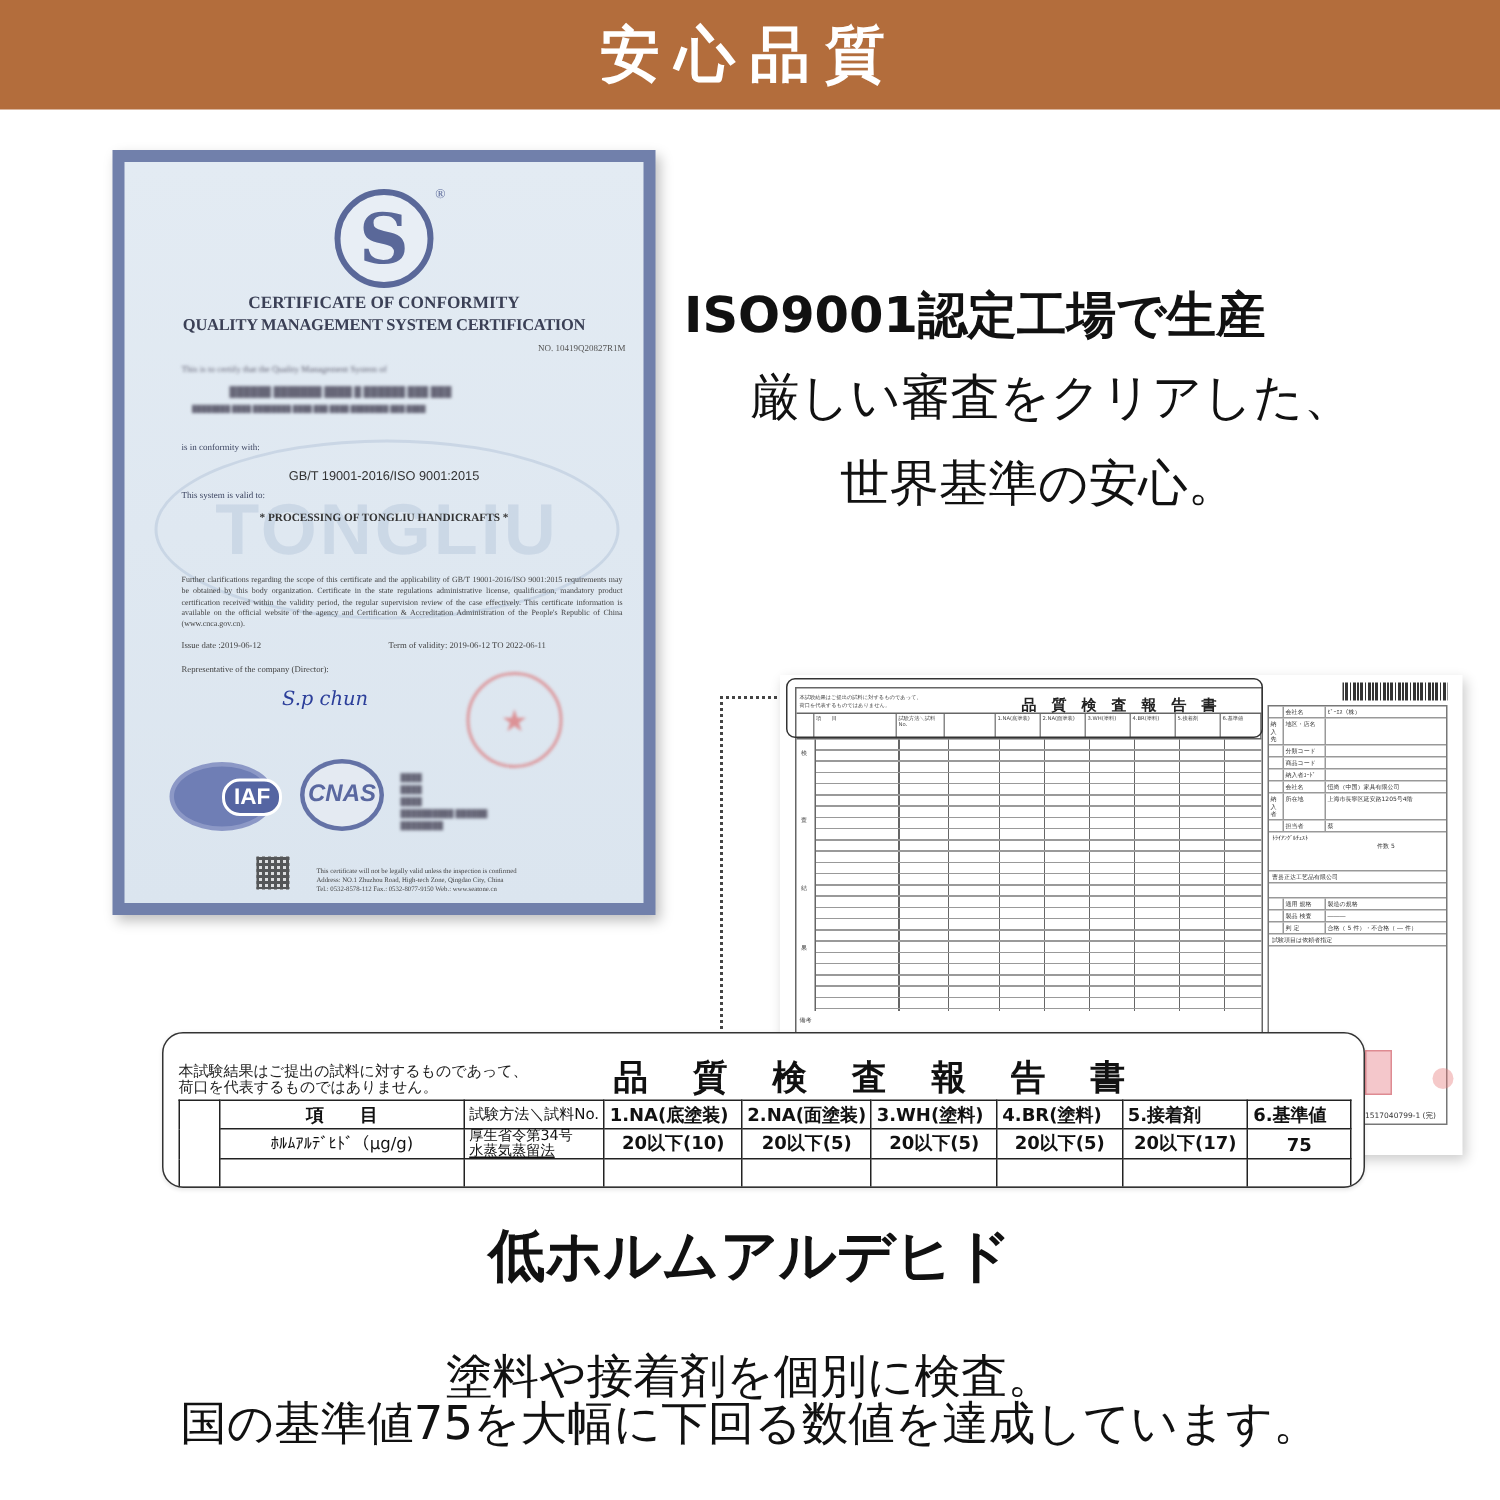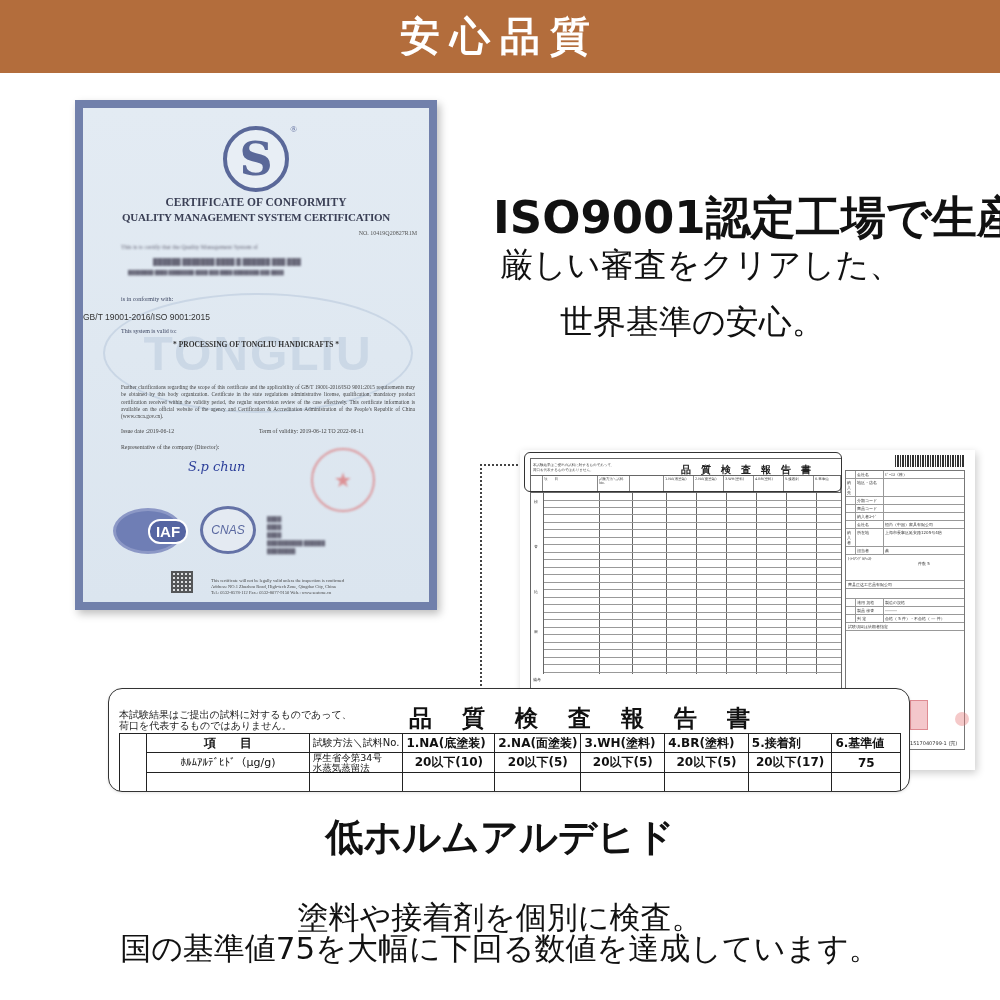--- a/index.html
+++ b/index.html
@@ -52,21 +52,21 @@
     font-size: 11.5px; font-weight: bold; color: #3b4056;
   }
   .cert-title2 {
     position: absolute; left: 0; right: 0; top: 103px; text-align: center;
     font-size: 11px; font-weight: bold; color: #3b4056; letter-spacing: -0.2px;
   }
   .cert-no { position: absolute; right: 12px; top: 122px; font-size: 6px; color: #555; }
   .blur { filter: blur(1.2px); color: #667; }
   .cert-line { position: absolute; font-size: 6px; }
   .cert-std {
-    position: absolute; left: 0; right: 0; top: 204px; text-align: left;
+    position: absolute; left: 0; right: 0; top: 204px; text-align: center;
     font-family: "Liberation Sans", sans-serif; font-size: 8.5px; color: #333;
   }
   .cert-scope {
     position: absolute; left: 0; right: 0; top: 232px; text-align: center;
     font-size: 7.5px; font-weight: bold; color: #333;
   }
   .cert-para {
     position: absolute; left: 38px; right: 14px; top: 276px;
     font-size: 5.3px; line-height: 7.3px; text-align: justify; color: #444;
   }
@@ -90,36 +90,36 @@
     display: flex; align-items: center; justify-content: center;
   }
   .cert-iaf span {
     background: #5565a2; color: #fff; font-family: "Liberation Sans", sans-serif; font-weight: bold;
     font-size: 15px; padding: 2px 6px; border-radius: 12px; border: 2px solid #fff; margin-left: 40px;
   }
   .cert-cnas {
     position: absolute; left: 117px; top: 398px; width: 56px; height: 48px;
     border-radius: 50%; border: 3px solid #6472a6;
     display: flex; align-items: center; justify-content: center;
-    font-family: "Liberation Sans", sans-serif; font-weight: normal; font-style: italic;
-    font-size: 12px; color: #5a68a0; background: #e4eaf2;
+    font-family: "Liberation Sans", sans-serif; font-weight: bold; font-style: italic;
+    font-size: 16px; color: #5a68a0; background: #e4eaf2;
   }
   .cert-qr {
     position: absolute; left: 88px; top: 463px; width: 22px; height: 22px;
     background:
       repeating-linear-gradient(90deg, #333 0 2px, transparent 2px 4px),
       repeating-linear-gradient(0deg, #333 0 2px, #ddd 2px 4px);
     opacity: 0.8;
   }
   .cert-foot { position: absolute; left: 128px; top: 470px; font-size: 4.5px; color: #444; line-height: 6px; }
 
   
   .iso-headline {
-    position: absolute; left: 493px; top: 188px; width: 470px;
-    font-size: 45px; font-weight: bold; color: #111; white-space: nowrap;
+    position: absolute; left: 456px; top: 188px; width: 470px;
+    font-size: 33px; font-weight: bold; color: #111; white-space: nowrap;
   }
   .iso-sub1 { position: absolute; left: 500px; top: 243px; font-size: 33px; color: #111; white-space: nowrap; }
   .iso-sub2 { position: absolute; left: 560px; top: 300px; font-size: 33px; color: #111; white-space: nowrap; }
 
   
   .report {
     position: absolute; left: 520px; top: 450px; width: 455px; height: 320px;
     background: #fff; box-shadow: 2px 3px 8px rgba(0,0,0,0.2);
   }
   .report-main {

